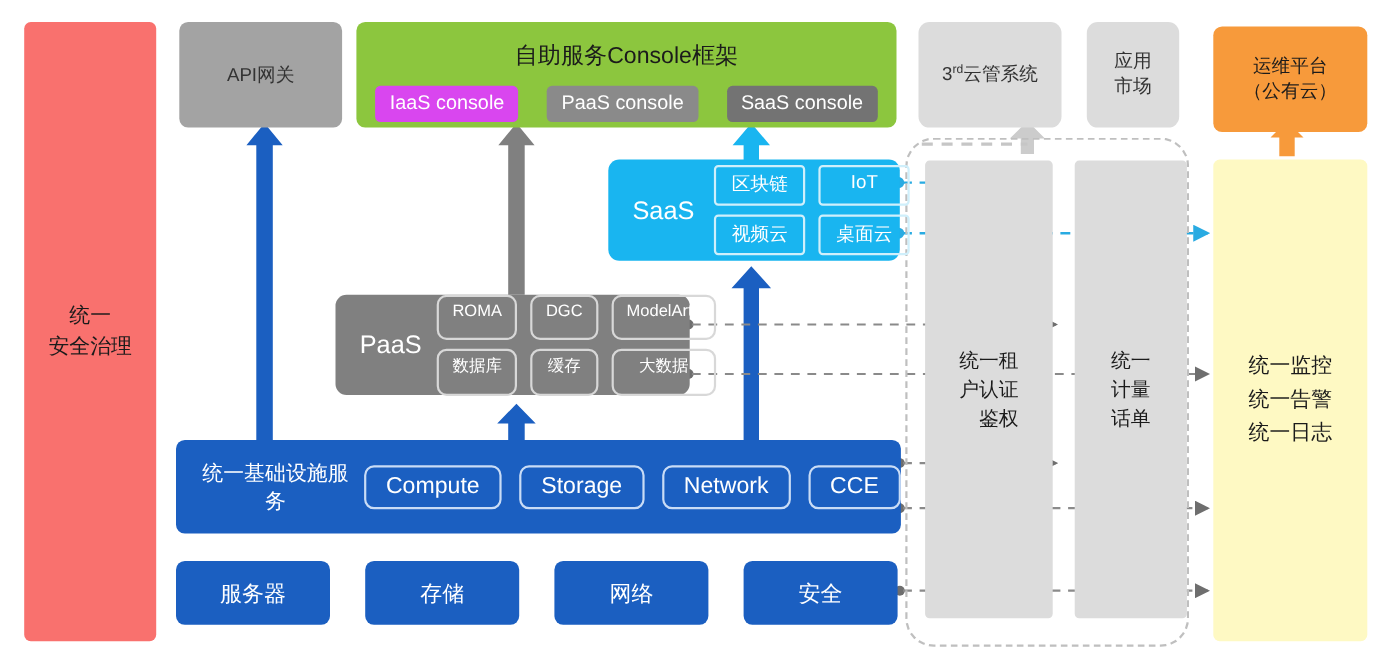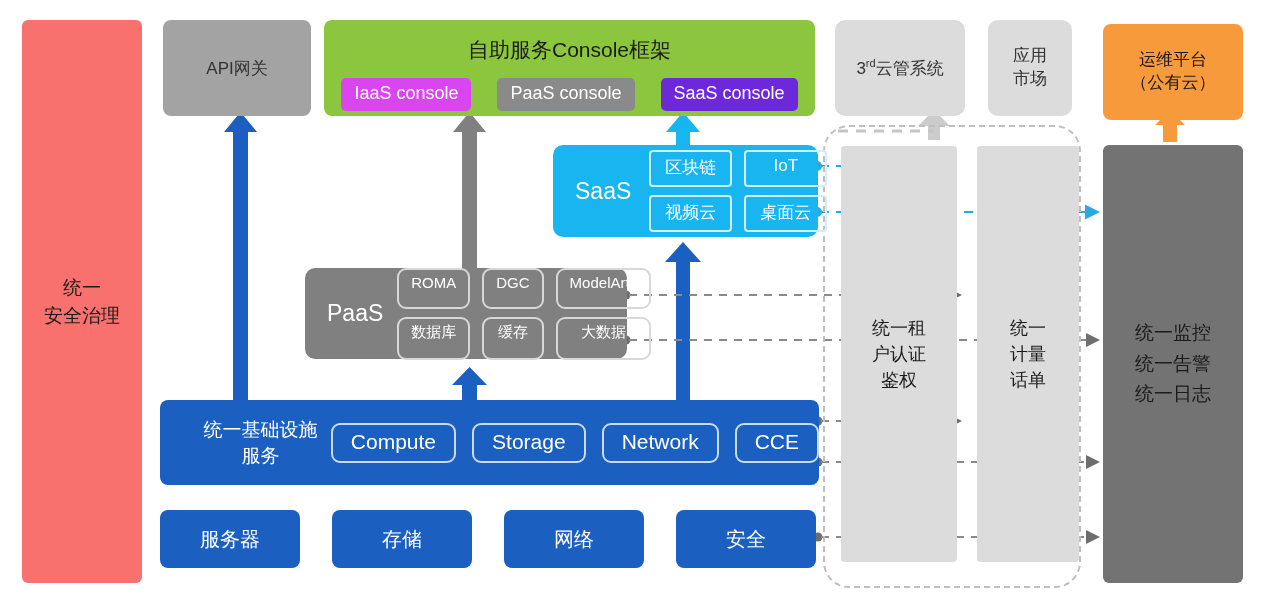--- a/index.html
+++ b/index.html
@@ -13,55 +13,55 @@
   
   .apigw{background:#a3a3a3;border-radius:8px;color:#333;font-size:17px;}
 
   
   .console-frame{background:#8CC63E;border-radius:8px;flex-direction:column;justify-content:flex-start;}
   .console-title{color:#1b1b1b;font-size:21px;margin-top:16px;}
   .console-btn-row{display:flex;gap:26px;margin-top:14px;}
   .cbtn{border-radius:5px;color:#fff;font-size:18px;padding:5px 13px 7px 13px;white-space:nowrap;}
   .cbtn.iaas{background:#d946ef;}
   .cbtn.paas{background:#8A8A8A;}
-  .cbtn.saas{background:#6d28d9;}
+  .cbtn.saas{background:#737373;}
 
   
   .grey-box{background:#DCDCDC;border-radius:10px;color:#333;font-size:17px;line-height:1.35;}
   .grey-box sup{font-size:11px;vertical-align:super;}
 
   
   .orange-box{background:#F79A3B;border-radius:8px;color:#1b1b1b;font-size:17px;line-height:1.35;}
-  .orange-panel{background:#737373;border-radius:6px;color:#1b1b1b;font-size:19px;line-height:1.6;}
+  .orange-panel{background:#fef9c3;border-radius:6px;color:#1b1b1b;font-size:19px;line-height:1.6;}
 
   
   .saas-layer{background:#19B5F0;border-radius:10px;justify-content:flex-start;}
   .saas-label{color:#fff;font-size:23px;margin-left:22px;}
   .saas-grid{display:grid;grid-template-columns:auto auto;gap:8px 12px;margin-left:18px;}
   .pill{border:2px solid #CFEFFB;border-radius:4px;color:#fff;font-size:17px;padding:4px 14px 6px 14px;text-align:center;white-space:nowrap;}
 
   
   .paas-layer{background:#808080;border-radius:10px;justify-content:flex-start;}
   .paas-label{color:#fff;font-size:23px;margin-left:22px;}
   .paas-grid{display:grid;grid-template-columns:auto auto auto;gap:8px 12px;margin-left:14px;}
   .pill-grey{border:2px solid #D8D8D8;border-radius:9px;color:#fff;font-size:15px;padding:4px 12px 16px 12px;text-align:center;white-space:nowrap;}
 
   
-  .infra-bar{background:#1B5FC1;border-radius:8px;justify-content:flex-start;padding-left:20px;}
+  .infra-bar{background:#1B5FC1;border-radius:8px;justify-content:flex-start;}
   .infra-label{color:#fff;font-size:19px;margin-left:22px;}
   .infra-pills{display:flex;gap:16px;margin-left:12px;}
   .pill-blue{border:2px solid #C9DCF6;border-radius:9px;color:#fff;font-size:21px;padding:5px 18px 7px 18px;white-space:nowrap;}
 
   
   .blue-box{background:#1B5FC1;border-radius:8px;color:#fff;font-size:20px;}
 
   
   .dashed-container{position:absolute;border:2px dashed #BFBFBF;border-radius:26px;box-sizing:border-box;}
   .grey-col{position:absolute;background:#DCDCDC;border-radius:4px;box-sizing:border-box;
-            display:flex;align-items:center;justify-content:center;color:#1b1b1b;font-size:18px;line-height:1.45;text-align:center;font-family:Liberation Serif, serif;}
+            display:flex;align-items:center;justify-content:center;color:#1b1b1b;font-size:18px;line-height:1.45;text-align:right;font-family:Liberation Serif, serif;}
 
   
   #wires{position:absolute;left:0;top:0;width:1265px;height:605px;}
 </style>
 </head>
 <body>
 
 <div id="canvas">
 
   <svg id="wires" viewBox="0 0 1265 605">

